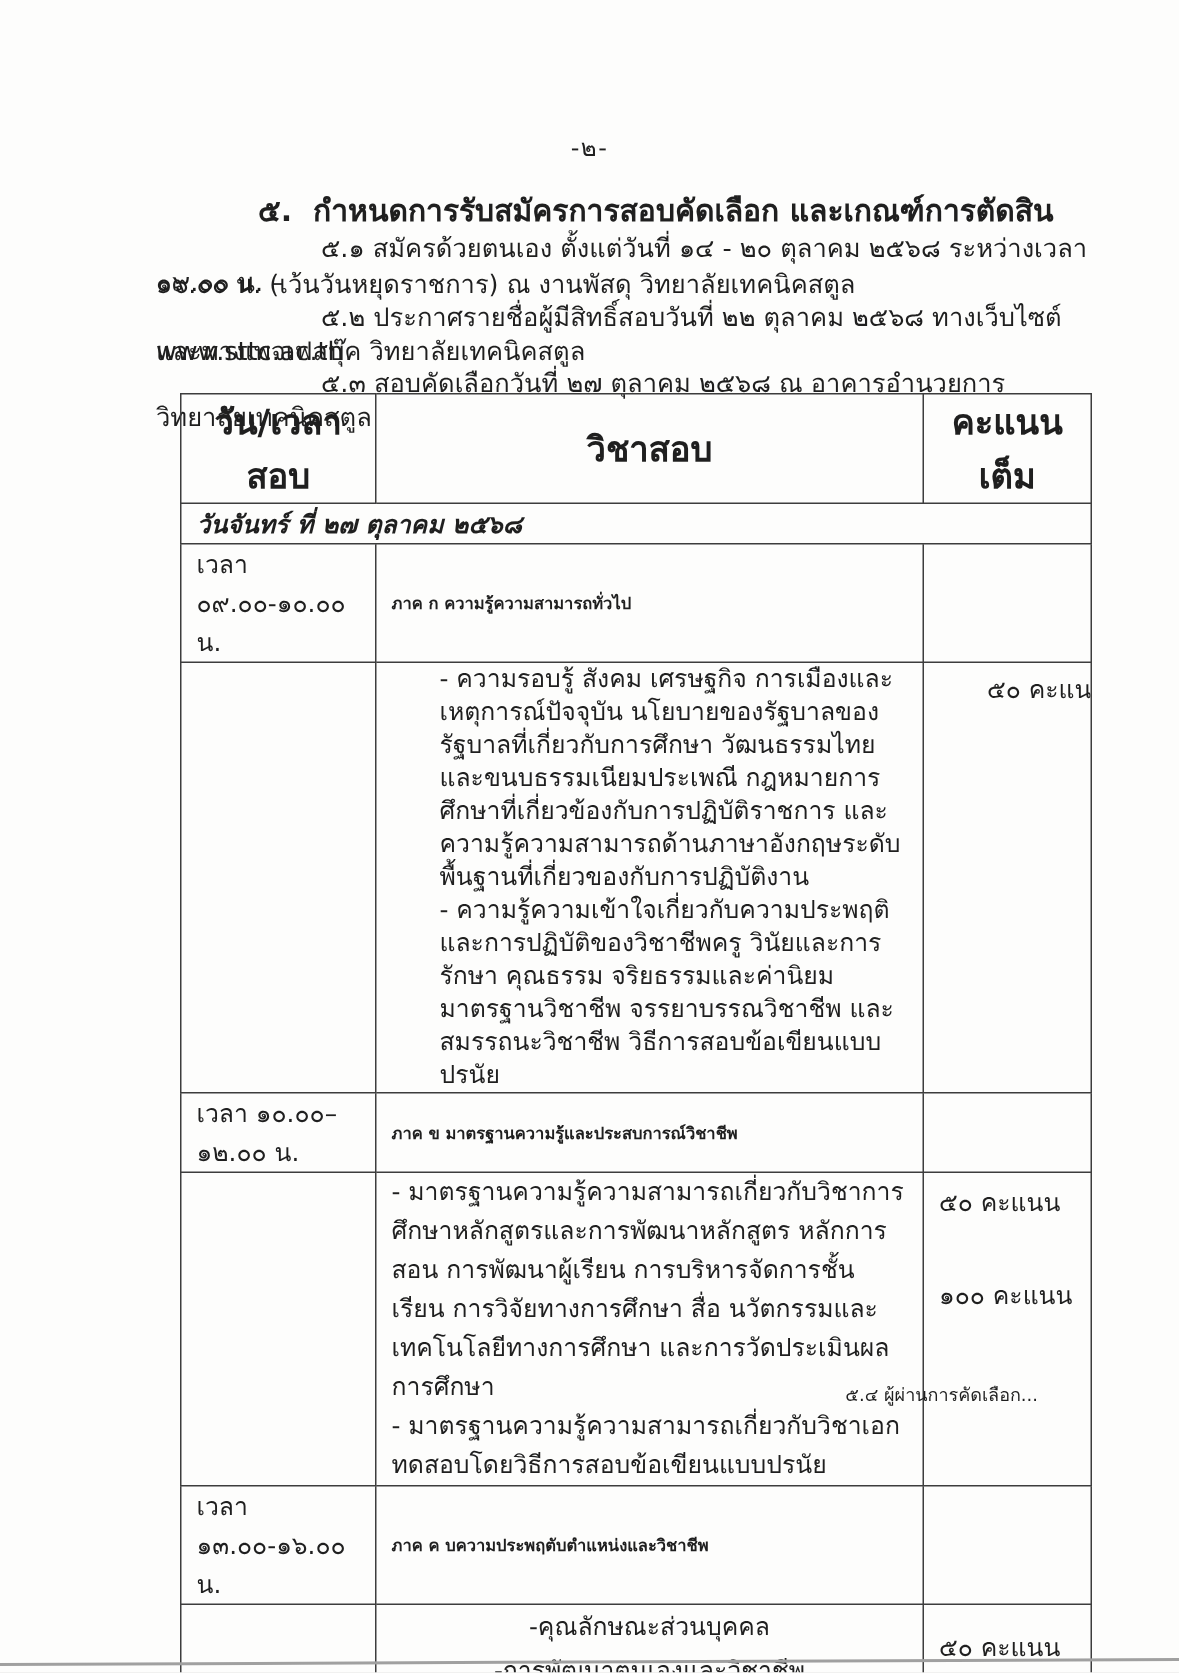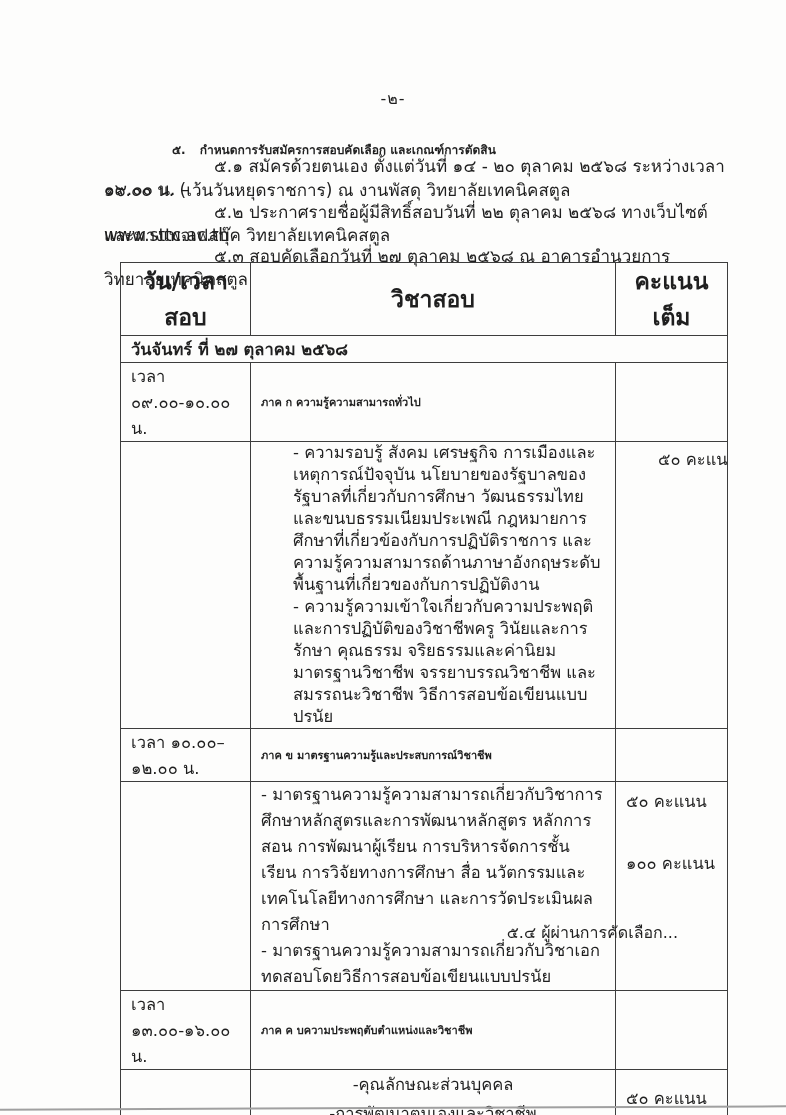--- a/index.html
+++ b/index.html
@@ -11,22 +11,22 @@
     overflow:hidden;
     font-family:"DejaVu Sans","Liberation Sans",sans-serif;
     color:#1f1f1f;
     font-size:17px;
   }
   .page-number{
     position:absolute;top:86px;left:0;right:0;
     text-align:center;font-size:16px;letter-spacing:1px;
   }
   .sec-heading{
-    position:absolute;top:140px;left:172px;
-    font-weight:bold;font-size:12px;
+    position:absolute;top:124px;left:172px;
+    font-weight:bold;font-size:20px;
   }
   .sec-heading .h-num{margin-right:14px;}
   .para{position:absolute;left:104px;right:60px;line-height:23px;}
   .p51-1{top:155px;text-indent:110px;}
   .p51-2{top:179px;}
   .p52-1{top:201px;text-indent:110px;}
   .p52-2{top:224px;}
   .p53{top:245px;text-indent:110px;}
   .doc-link{text-underline-offset:3px;}
 
@@ -36,40 +36,40 @@
     font-size:16.5px;
   }
   table.exam td,table.exam th{
     border:1.6px solid #3d3d3d;
     padding:0 10px;vertical-align:top;
     overflow:hidden;
   }
   col.c1{width:130px;}col.c2{width:365px;}col.c3{width:112px;}
   tr.hdr th{height:30px;font-weight:bold;font-size:23px;
     text-align:center;vertical-align:middle;padding:0 4px;}
-  tr.date-row td{height:24px;font-weight:bold;vertical-align:middle;padding-left:10px;}
+  tr.date-row td{height:24px;font-weight:bold;vertical-align:middle;padding-left:10px;font-style:italic;}
   tr.time-row td{height:26px;vertical-align:middle;}
   tr.time-row .part-title{font-weight:bold;font-size:11px;}
   td.cell-content{padding:4px 8px 0 14px;}
   tr.body-a td{height:198px;padding-left:42px;}
   tr.body-b td{height:158px;}
   tr.body-c td{height:145px;}
   .body-a .cell-content p{margin:0;line-height:22px;}
   .body-b .cell-content p{margin:0;line-height:26px;}
   .body-c .cell-content p{margin:0;line-height:29px;text-align:center;}
   td.cell-scores{padding:0 4px 0 10px;}
   .score{line-height:24px;white-space:nowrap;}
   .body-a .score-0{margin-top:6px;}
   .body-b .score-0{margin-top:8px;}
   .body-b .score-1{margin-top:38px;}
   .body-c .score-0{margin-top:17px;}
 
   .footer-note{
-    position:absolute;top:920px;right:108px;
-    font-size:16px;
+    position:absolute;top:920px;right:94px;
+    font-size:12px;
   }
   .scan-edge{
     position:absolute;left:-4px;right:-4px;top:1107px;height:2px;
     background:#a0a0a0;transform:rotate(-0.25deg);
   }
 </style>
 </head>
 <body>
 
 <div class="page">

